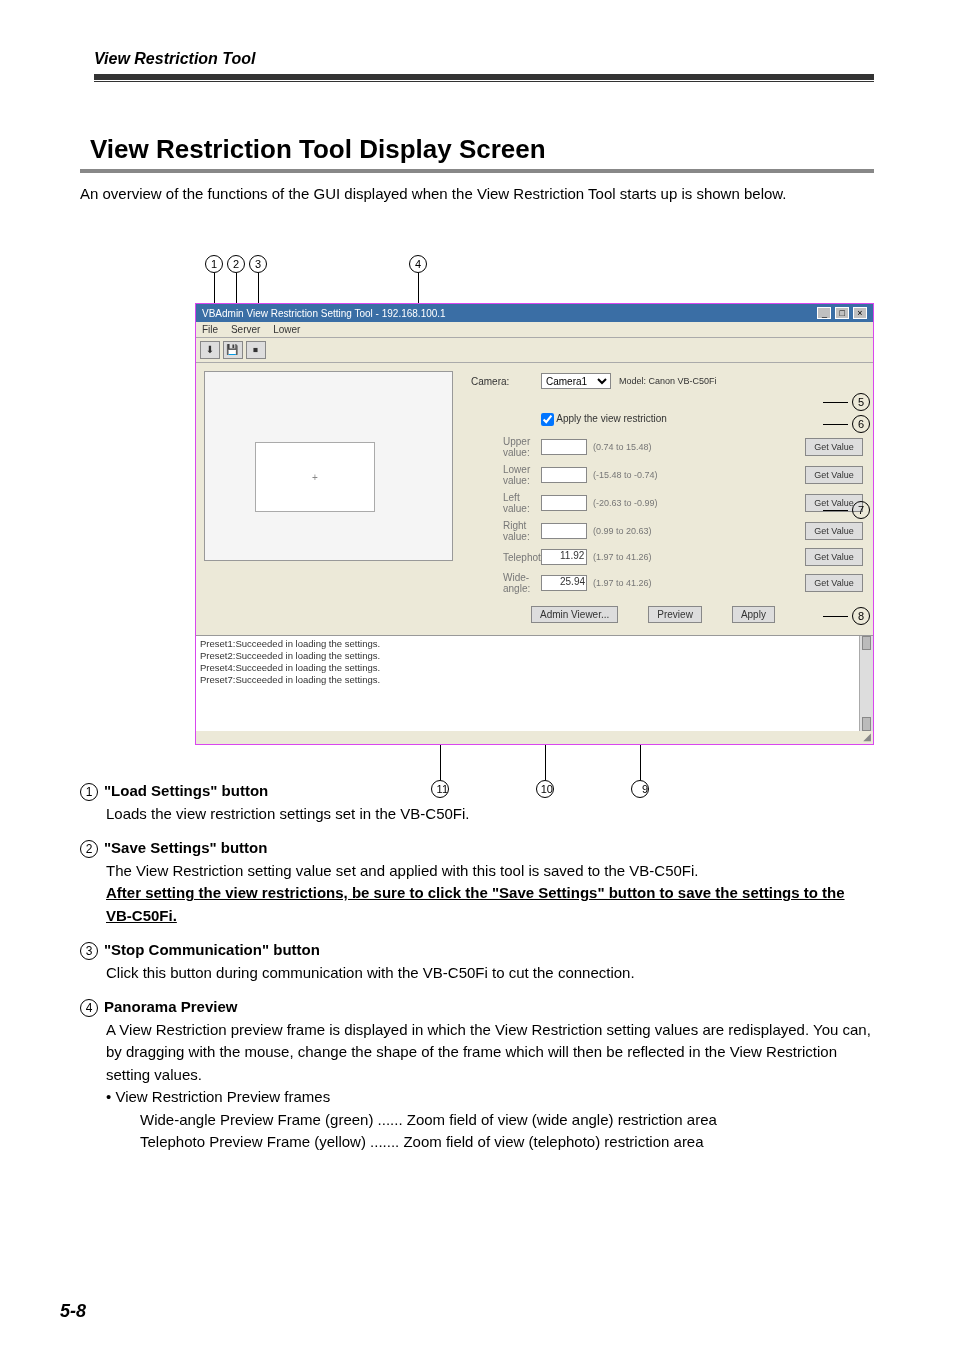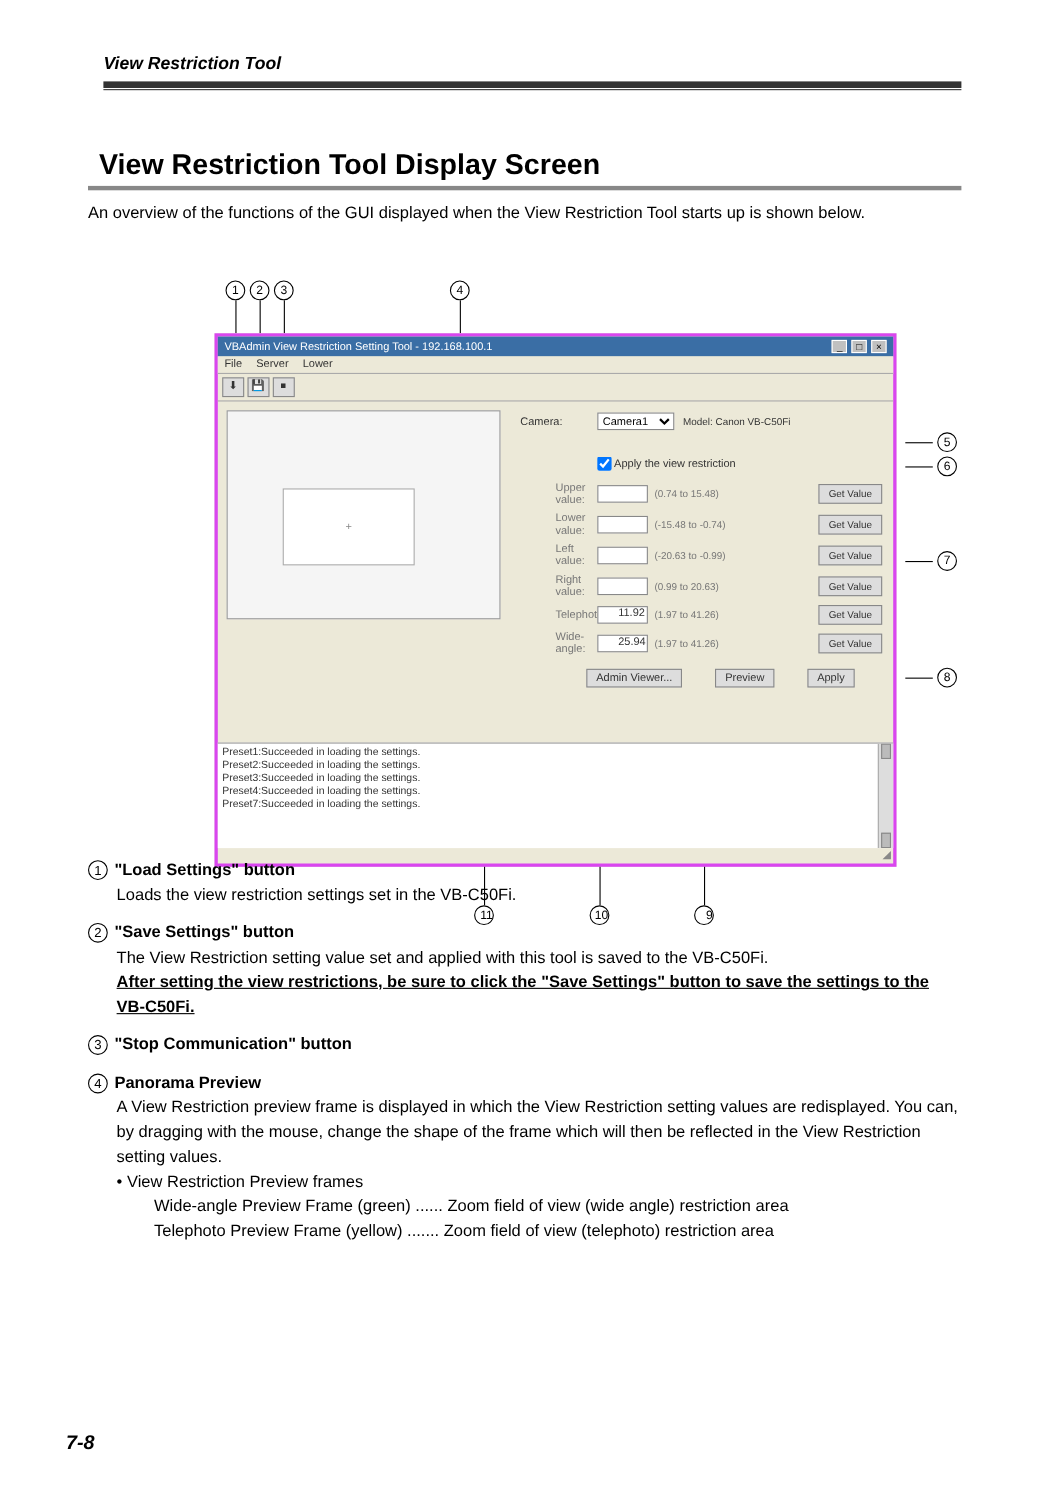--- a/index.html
+++ b/index.html
@@ -72,22 +72,22 @@
   .callout.c4 { left: 214px; top: 0; }
   .callout-line-v {
     position: absolute;
     width: 1px; background: #000;
     top: 18px; height: 30px;
   }
   .clv1 { left: 19px; } .clv2 { left: 41px; } .clv3 { left: 63px; } .clv4 { left: 223px; }
 
   .gui {
     position: relative;
-    width: 620px;
-    border: 3px solid #d946ef;
+    width: 679px;
+    border: 1px solid #d946ef;
     font-family: Tahoma, sans-serif;
     font-size: 10px;
     color: #333;
     background: #ece9d8;
     left: 0;
   }
   .gui-title {
     background: linear-gradient(#3a6ea5,#3a6ea5);
     color: #fff;
     padding: 3px 6px;
@@ -199,21 +199,20 @@
   }
   .log {
     border-top: 1px solid #999;
     background: #fff;
     height: 96px;
     overflow: hidden;
     padding: 2px 4px;
     font-size: 9.5px;
     line-height: 1.25;
     position: relative;
-    margin-top: 38px;
   }
   .log .scrollbar {
     position: absolute; right: 0; top: 0; bottom: 0;
     width: 14px; background: #ddd; border-left: 1px solid #aaa;
   }
   .log .scrollbar::before, .log .scrollbar::after {
     content: ""; position: absolute; left: 2px; right: 2px;
     height: 12px; background: #bbb; border: 1px solid #888;
   }
   .log .scrollbar::before { top: 0; }
@@ -382,21 +381,20 @@
           <span class="bb">Admin Viewer...</span>
           <span class="bb">Preview</span>
           <span class="bb">Apply</span>
         </div>
       </div>
     </div>
     <div class="log">
       <div id="log-lines">
           <div>Preset1:Succeeded in loading the settings.</div>
           <div>Preset2:Succeeded in loading the settings.</div>
-          <div>Preset3:Succeeded in loading the settings.</div>
           <div>Preset4:Succeeded in loading the settings.</div>
           <div>Preset7:Succeeded in loading the settings.</div>
         </div>
       <div class="scrollbar"></div>
     </div>
     <div class="grip">◢</div>
   </div>
 
   <div class="rc rc5">
       <div class="line"></div>
@@ -441,26 +439,27 @@
     <div class="item-body">
       <span>The View Restriction setting value set and applied with this tool is saved to the VB-C50Fi.</span><br>
       <span class="underline">After setting the view restrictions, be sure to click the "Save Settings" button to save the settings to the VB-C50Fi.</span>
     </div>
   </div>
   <div class="item">
     <div class="item-head">
         <span class="num">3</span>
         <span class="ttl">"Stop Communication" button</span>
       </div>
+    <div class="item-body">Click this button during communication with the VB-C50Fi to cut the connection.</div>
   </div>
   <div class="item">
     <div class="item-head">
         <span class="num">4</span>
         <span class="ttl">Panorama Preview</span>
       </div>
     <div class="item-body">A View Restriction preview frame is displayed in which the View Restriction setting values are redisplayed. You can, by dragging with the mouse, change the shape of the frame which will then be reflected in the View Restriction setting values.</div>
     <div class="bullet">View Restriction Preview frames</div>
     <div class="subrow">Wide-angle Preview Frame (green) ...... Zoom field of view (wide angle) restriction area</div>
     <div class="subrow">Telephoto Preview Frame (yellow) ....... Zoom field of view (telephoto) restriction area</div>
   </div>
 </div>
 
-<div class="pagenum">7-8</div>
+<div class="pagenum">5-8</div>
 
 </body></html>

